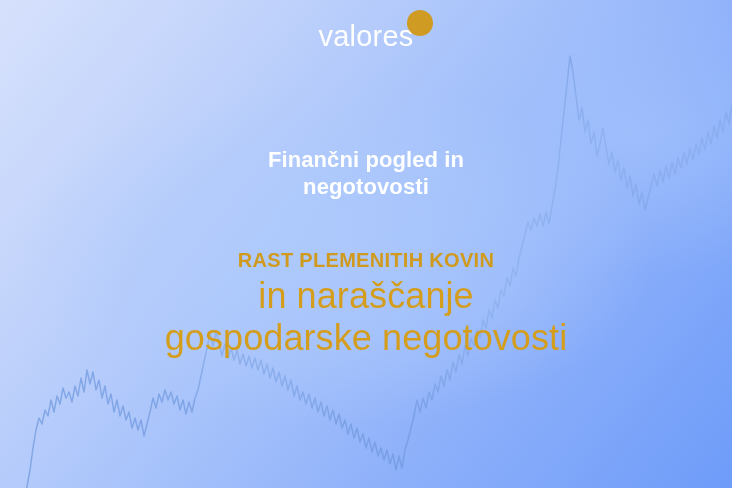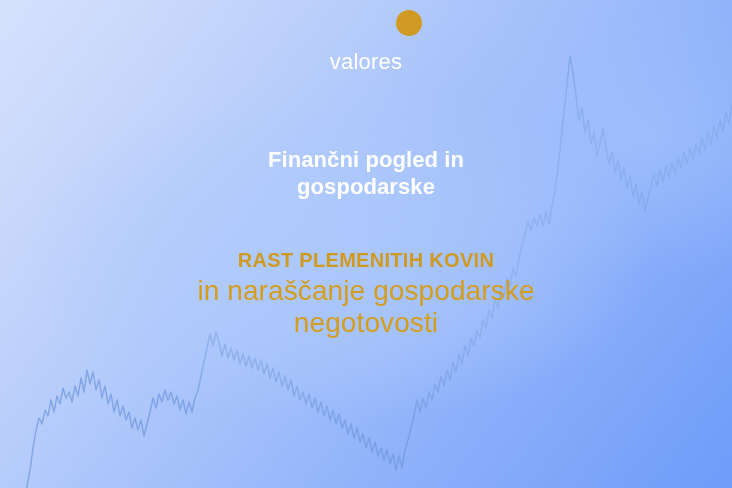--- a/index.html
+++ b/index.html
@@ -69,28 +69,27 @@
     right: 0;
     display: flex;
     justify-content: center;
     align-items: flex-start;
   }
   .logo-inner {
     position: relative;
     display: inline-block;
   }
   .logo-text {
-    font-size: 22px;
+    font-size: 29px;
     line-height: 1;
     color: #ffffff;
     letter-spacing: 0.2px;
     font-weight: 400;
     display: block;
     padding: 8px 0 0 0;
-    margin-top: 29px;
   }
   .logo-dot {
     position: absolute;
     top: -4px;
     right: -20px;
     width: 26px;
     height: 26px;
     border-radius: 50%;
     background: #d09b22;
   }
@@ -124,21 +123,21 @@
     line-height: 1.12;
     font-weight: bold;
     color: #cf9a1e;
     letter-spacing: 0.3px;
     white-space: nowrap;
   }
 
   .headline-sub {
     width: 430px;
     margin-top: 4px;
-    font-size: 28px;
+    font-size: 36px;
     line-height: 1.16;
     font-weight: 400;
     color: #d59d1c;
     letter-spacing: 0.1px;
   }
 </style>
 </head>
 <body>
 
 <div class="slide">
@@ -160,20 +159,20 @@
   <div class="chart-fade"></div>
 
   <div class="logo">
     <div class="logo-inner">
       <span class="logo-text">valores</span>
       <span class="logo-dot"></span>
     </div>
   </div>
 
   <div class="content">
-    <div class="kicker">Finančni pogled in gospodarske</div>
+    <div class="kicker">Finančni pogled in negotovosti</div>
 
     <div class="headline-main">RAST PLEMENITIH KOVIN</div>
 
     <div class="headline-sub">in naraščanje gospodarske negotovosti</div>
   </div>
 
 </div>
 
 </body></html>

